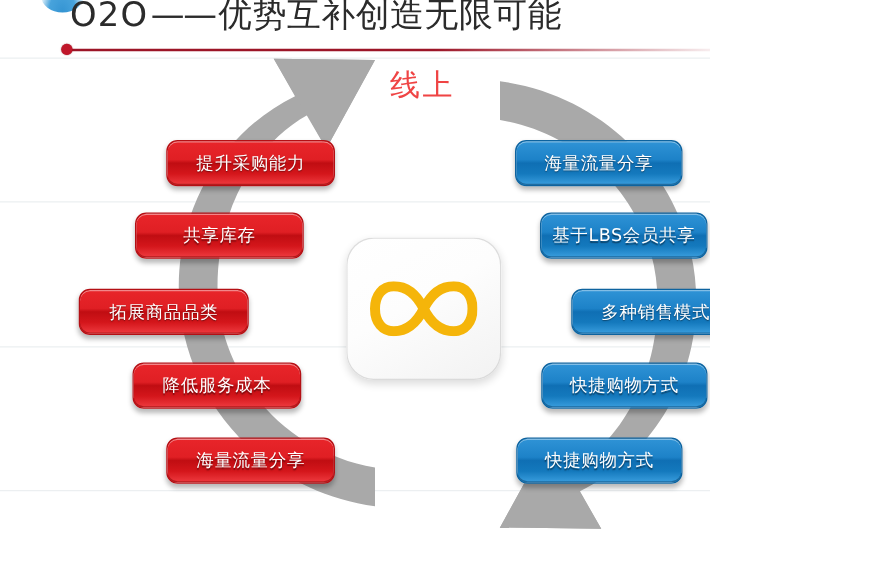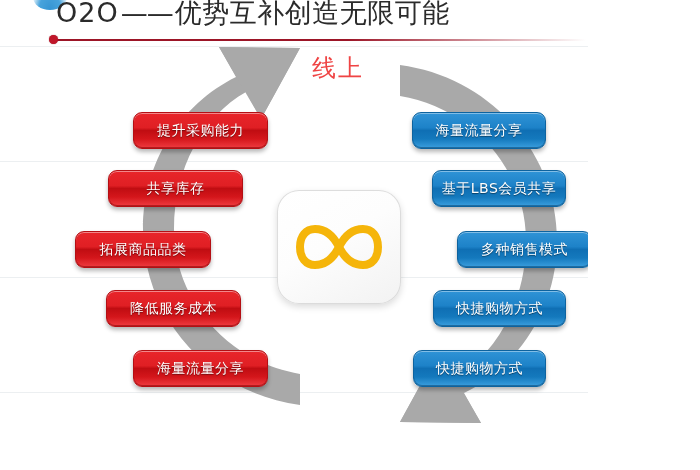--- a/index.html
+++ b/index.html
@@ -10,21 +10,20 @@
   }
   body {
     font-family: "DejaVu Sans", "Liberation Sans", sans-serif;
   }
   #stage {
     position: relative;
     width: 568px;
     height: 470px;
     overflow: hidden;
     background: #ffffff;
-    padding-left: 20px;
   }
 
   
   .blue-blob {
     position: absolute;
     left: 33px;
     top: -16px;
     width: 34px;
     height: 26px;
     border-radius: 50%;
@@ -212,21 +211,21 @@
     </div>
   </div>
 
   <div id="pill-host">
       <div class="pill red" style="left: 133px; top: 112px; width: 135px; align-items: center;">
         <span>提升采购能力</span>
       </div>
       <div class="pill red" style="left: 108px; top: 170px; width: 135px;">
         <span>共享库存</span>
       </div>
-      <div class="pill red" style="left: 75px; top: 231px; width: 136px; font-family: Liberation Mono, monospace;">
+      <div class="pill red" style="left: 63px; top: 231px; width: 136px; font-family: Liberation Mono, monospace;">
         <span>拓展商品品类</span>
       </div>
       <div class="pill red" style="left: 106px; top: 290px; width: 135px;">
         <span>降低服务成本</span>
       </div>
       <div class="pill red" style="left: 133px; top: 350px; width: 135px;">
         <span>海量流量分享</span>
       </div>
       <div class="pill blue" style="left: 412px; top: 112px; width: 134px;">
         <span>海量流量分享</span>

